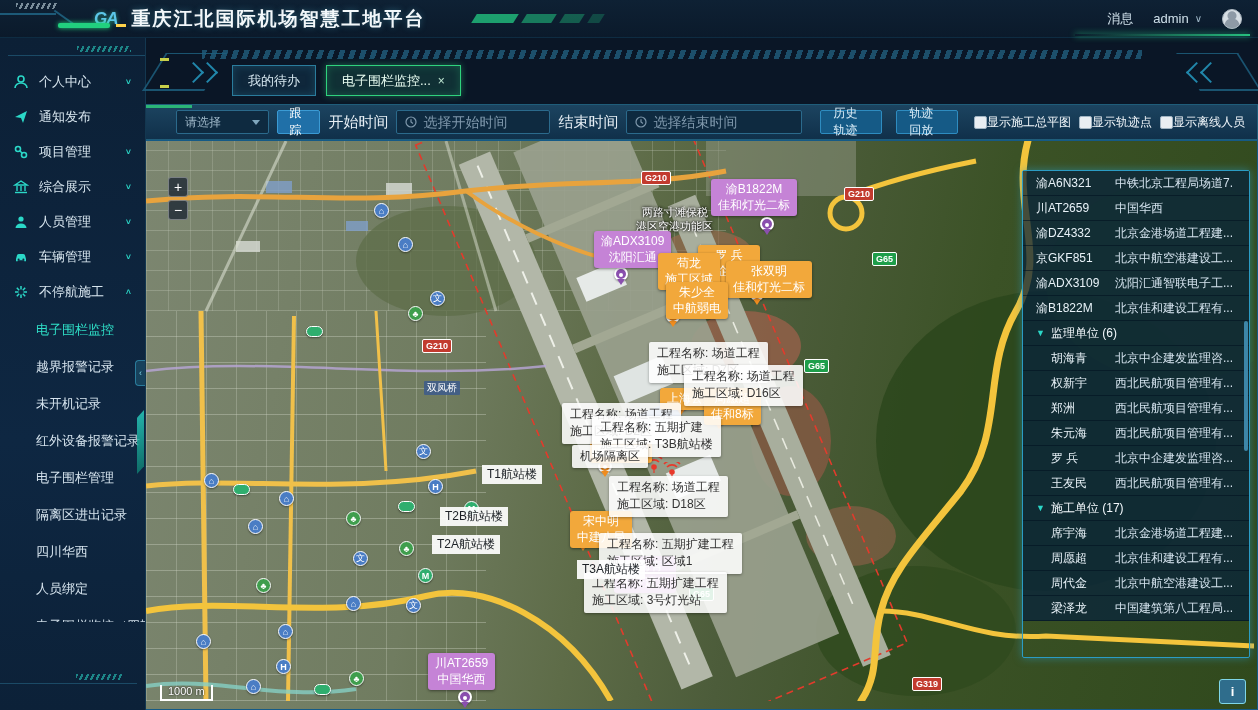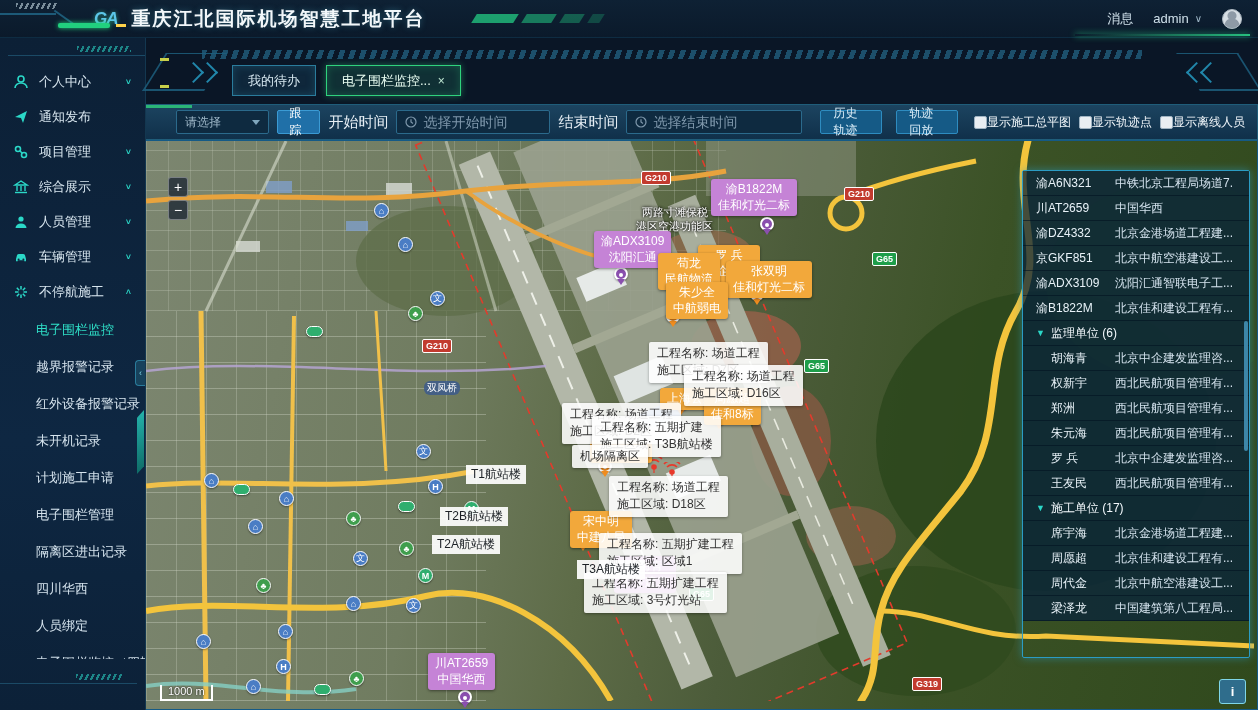--- a/index.html
+++ b/index.html
@@ -106,21 +106,21 @@
   .pin.orange { background:#f08c1e; } .pin.orange::after { border-top:6px solid #f08c1e; }
   .pin.purple { background:#8a4fae; } .pin.purple::after { border-top:6px solid #8a4fae; }
   .poi { position:absolute; width:15px; height:15px; border-radius:50%; border:1.5px solid #fff; display:flex; align-items:center; justify-content:center; font-size:9px; color:#fff; box-shadow:0 1px 2px rgba(0,0,0,.4); }
   .poi.house { background:#4a7dc4; } .poi.tree { background:#3f9e4d; } .poi.school { background:#4a7dc4; }
   .poi.metro { background:#2fae6e; font-weight:bold; } .poi.hotel { background:#4a7dc4; font-weight:bold; }
   .poi.gif { background:#2fae6e; width:17px; height:11px; border-radius:6px; }
   .badge { position:absolute; font-size:9px; font-weight:bold; color:#fff; padding:0 3px; border:1px solid #fff; border-radius:2px; line-height:12px; }
   .badge.red { background:#c23b2e; } .badge.green { background:#1e9e4a; }
   .signal { position:absolute; }
   .mtext { position:absolute; color:#fff; font-size:11px; white-space:nowrap; text-shadow:0 0 3px #000,0 0 3px #000; }
-  .mtag { position:absolute; color:#fff; font-size:10px; background:rgba(60,90,140,.85); padding:0 3px; border-radius:6px; white-space:nowrap; }
+  .mtag { position:absolute; color:#fff; font-size:10px; background:rgba(60,90,140,.85); padding:0 3px; border-radius:1px; white-space:nowrap; }
   .scalebar { position:absolute; left:14px; bottom:8px; color:#fff; font-size:11px; text-shadow:0 0 2px #000; padding:0 6px 2px; border-bottom:2px solid #fff; border-left:2px solid #fff; border-right:2px solid #fff; }
   .infobtn { position:absolute; right:11px; bottom:5px; width:27px; height:25px; background:#2f6d8c; border:1px solid #7fd6e8; border-radius:3px; color:#fff; font-weight:bold; font-size:13px; display:flex; align-items:center; justify-content:center; cursor:pointer; }
 
   
   .panel { position:absolute; left:876px; top:29px; width:228px; height:488px; border:1px solid #2b9cc4; box-shadow:0 0 9px rgba(43,156,196,.55); border-radius:2px; }
   .panel-head { height:34px; display:flex; align-items:center; background:linear-gradient(180deg,#3193ad,#1c6384); color:#fff; font-size:13px; font-weight:bold; }
   .panel-head .c1 { flex:0 0 92px; padding-left:13px; }
   .panel-head .c2 { flex:1; }
   .panel-body { height:520px; overflow:hidden; }
   .trow { height:25px; display:flex; align-items:center; background:rgba(7,34,60,.74); border-bottom:1px solid rgba(2,18,34,.6); font-size:12px; color:#e8f2f8; cursor:pointer; }
@@ -226,25 +226,24 @@
         <span>不停航施工</span>
         <span class="chev">∧</span>
       </div>
 
       <div class="submenu">
 
           <div class="subitem active"><span>电子围栏监控</span></div>
 
           <div class="subitem"><span>越界报警记录</span></div>
 
+          <div class="subitem"><span>未开机记录</span></div>
+
           <div class="subitem"><span>红外设备报警记录</span></div>
 
-          <div class="subitem"><span>未开机记录</span></div>
-
-          <div class="subitem"><span>计划施工申请</span></div>
 
           <div class="subitem"><span>电子围栏管理</span></div>
 
           <div class="subitem"><span>隔离区进出记录</span></div>
 
           <div class="subitem"><span>四川华西</span></div>
 
           <div class="subitem"><span>人员绑定</span></div>
 
           <div class="subitem clipped"><span>电子围栏监控（四期）</span></div>
@@ -503,21 +502,21 @@
               <div>中企建发</div>
             </div>
           </div>
         <div>
             <div class="plabel" style="position: absolute; left: 552px; top: 104px;">
               <div>罗 兵</div>
               <div>中企建发</div>
             </div>
             <div class="plabel" style="position: absolute; left: 512px; top: 112px;">
               <div>苟龙</div>
-              <div>民航物流</div>
+              <div>施工区域</div>
             </div>
             <div class="plabel" style="position: absolute; left: 580px; top: 120px;">
               <div>张双明</div>
               <div>佳和灯光二标</div>
             </div>
             <div class="plabel" style="position: absolute; left: 520px; top: 141px;">
               <div>朱少全</div>
               <div>中航弱电</div>
             </div>
             <div class="plabel" style="position: absolute; left: 514px; top: 247px;">
@@ -562,21 +561,21 @@
             <div class="tooltip" style="position: absolute; left: 453px; top: 392px;">
               <div>工程名称: 五期扩建工程</div>
               <div>施工区域: 区域1</div>
             </div>
             <div class="tooltip" style="position: absolute; left: 438px; top: 431px;">
               <div>工程名称: 五期扩建工程</div>
               <div>施工区域: 3号灯光站</div>
             </div>
           </div>
         <div>
-            <div class="terminal" style="position: absolute; left: 320px; top: 324px;"><span>T1航站楼</span></div>
+            <div class="terminal" style="position: absolute; left: 336px; top: 324px;"><span>T1航站楼</span></div>
             <div class="terminal" style="position: absolute; left: 294px; top: 366px;"><span>T2B航站楼</span></div>
             <div class="terminal" style="position: absolute; left: 286px; top: 394px;"><span>T2A航站楼</span></div>
             <div class="terminal" style="position: absolute; left: 431px; top: 419px;"><span>T3A航站楼</span></div>
           </div>
 
         <div class="panel">
           <div class="panel-body">
               <div class="trow">
                 <span class="c1">渝A6N321</span>
                 <span class="c2">中铁北京工程局场道7.</span>

